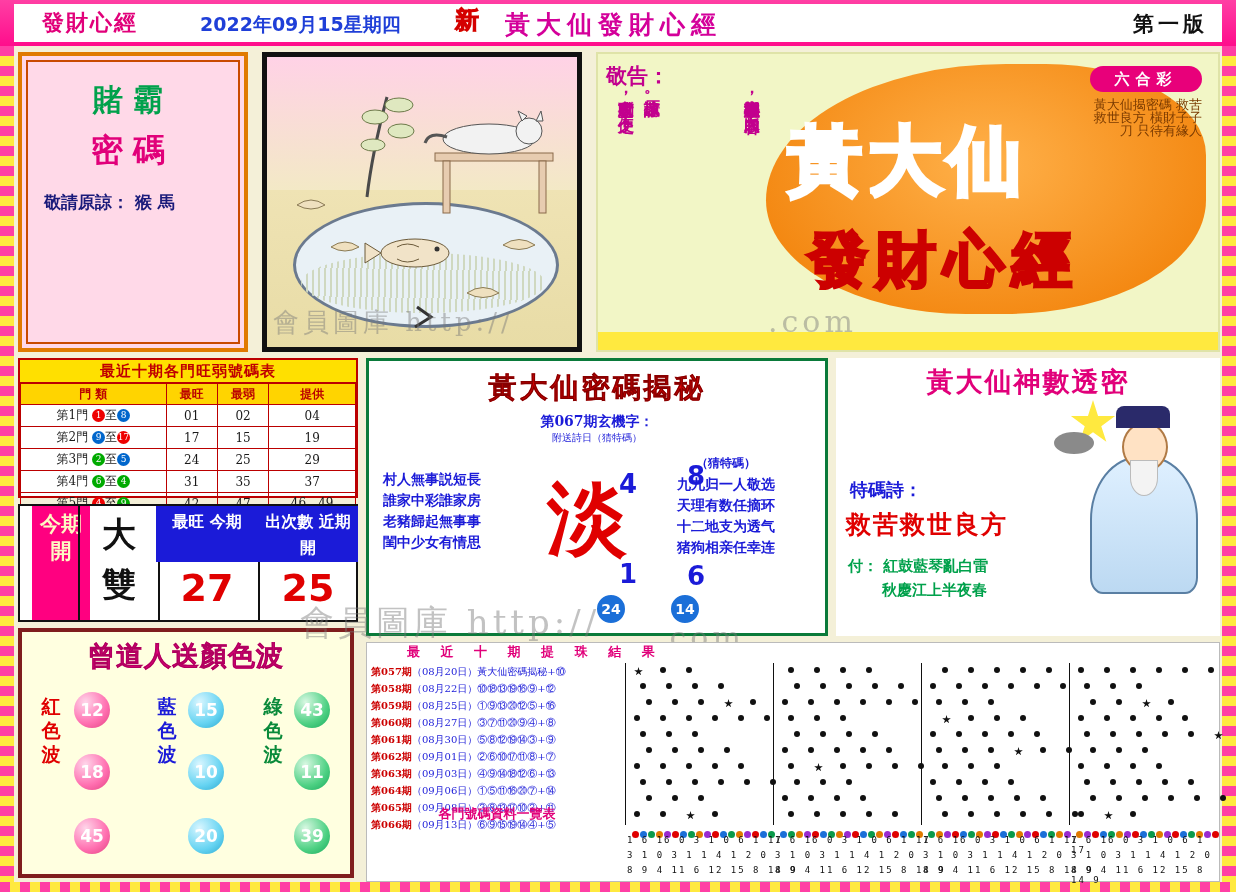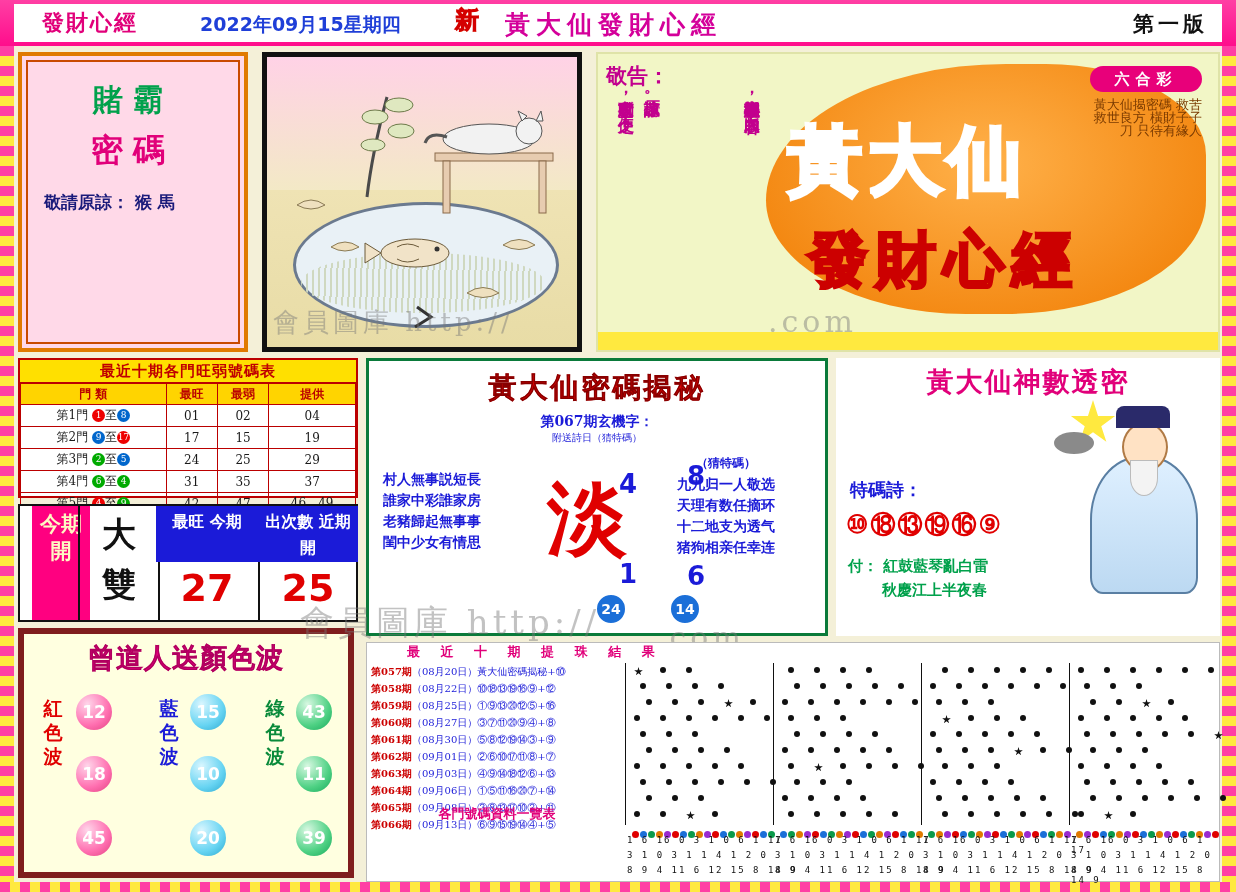--- a/index.html
+++ b/index.html
@@ -138,21 +138,21 @@
     background:#ffe2c4;border:2px solid #b07a45;}
   .sage .hat{position:absolute;left:50px;top:8px;width:54px;height:22px;border-radius:8px 8px 0 0;
     background:#2a2a6a;}
   .sage .beard{position:absolute;left:64px;top:62px;width:26px;height:34px;border-radius:0 0 50% 50%;
     background:#f3f3f3;border:1px solid #bbb;}
   .sage .rat{position:absolute;left:-12px;top:34px;width:40px;height:22px;border-radius:50%;background:#8a8a8a;}
   .sage .sun{position:absolute;left:4px;top:2px;width:46px;height:46px;background:#ffe93f;
     clip-path:polygon(50% 0,61% 35%,98% 35%,68% 57%,79% 91%,50% 70%,21% 91%,32% 57%,2% 35%,39% 35%);}
 
   
-  #p8{left:18px;top:628px;width:336px;height:250px;border:6px solid #7f1d1d;background:#ffffe0;}
+  #p8{left:18px;top:628px;width:336px;height:250px;border:4px solid #7f1d1d;background:#ffffe0;}
   .p8-t{margin-top:6px;text-align:center;font-size:27px;font-weight:bold;color:#e1007a;
     letter-spacing:1px;font-family:"DejaVu Serif",serif;-webkit-text-stroke:.5px #b0005f;}
   .p8-grid{position:relative;margin-top:6px;height:200px;}
   .clabel{position:absolute;font-size:19px;font-weight:bold;line-height:24px;text-align:center;width:30px;
     font-family:"DejaVu Serif",serif;}
   .cl-red{color:#e00000;} .cl-blue{color:#1b1bd8;} .cl-green{color:#0a8a3a;}
   .p8ball{position:absolute;width:36px;height:36px;border-radius:50%;color:#fff;font-size:17px;
     font-weight:bold;text-align:center;line-height:36px;font-family:"DejaVu Sans",sans-serif;}
   .pb-pink{background:radial-gradient(circle at 32% 28%,#ffd6ea,#ff6fb0 60%,#e0407f);color:#fff;}
   .pb-cyan{background:radial-gradient(circle at 32% 28%,#d9f6ff,#67d4f2 60%,#2aa8d0);}
@@ -370,21 +370,21 @@
     <div class="p7-t">黃大仙神數透密</div>
     <div class="sage">
       <div class="sun"></div>
       <div class="rat"></div>
       <div class="robe"></div>
       <div class="head"></div>
       <div class="hat"></div>
       <div class="beard"></div>
     </div>
     <div class="p7-l1">特碼詩：</div>
-    <div class="p7-poem">⑩⑱⑬⑲⑯⑨</div>
+    <div class="p7-poem">救苦救世良方</div>
     <div class="p7-fu">
       <span>付：</span>
       <span>紅鼓藍琴亂白雷</span><br>
       <span style="margin-left:34px;display:inline-block">秋慶江上半夜春</span>
     </div>
     <div class="wm" style="left:-180px;top:262px;">.com</div>
   </div>
 
   <div class="box" id="p8">
     <div class="p8-t">曾道人送顏色波</div>

